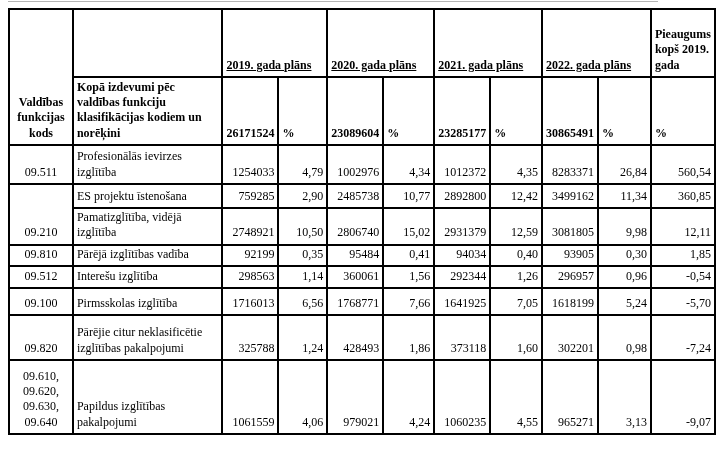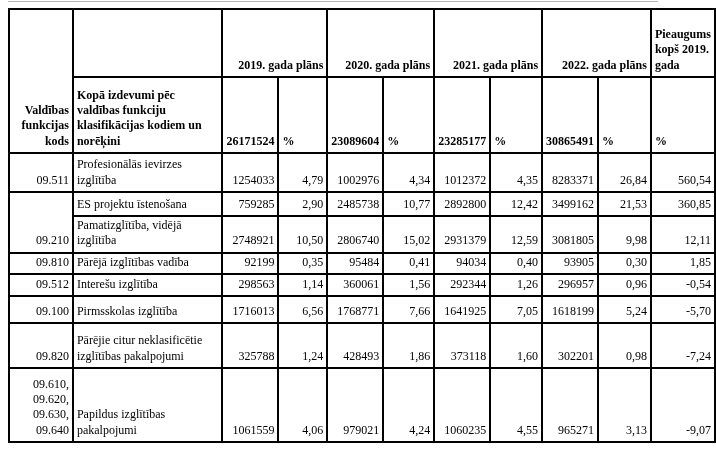--- a/index.html
+++ b/index.html
@@ -38,23 +38,23 @@
   table.budget td {
     border: 2px solid #000000;
     vertical-align: bottom;
     font-size: 12px;
     line-height: 1.28;
     padding: 1px 3px 3px 3px;
     overflow: hidden;
     word-wrap: break-word;
   }
   td.hdr { font-weight: bold; }
-  td.year-hdr { text-align: right; }
+  td.year-hdr { text-align: left; text-decoration: underline; }
   td.num { text-align: right; }
-  td.code { text-align: right; padding-left: 2px; }
+  td.code { text-align: center; padding-left: 2px; }
   td.growth-hdr { overflow-wrap: anywhere; }
 </style>
 </head>
 <body>
 
 <div class="sheet">
   <div class="top-edge-artifact"></div>
 
   <table class="budget">
     <colgroup>
@@ -75,21 +75,21 @@
         <tr style="height:68px">
       <td rowspan="2" class="hdr code">Valdības funkcijas kods</td>
       <td></td>
       <td colspan="2" class="hdr year-hdr">2019. gada plāns</td>
       <td colspan="2" class="hdr year-hdr">2020. gada plāns</td>
       <td colspan="2" class="hdr year-hdr">2021. gada plāns</td>
       <td colspan="2" class="hdr year-hdr">2022. gada plāns</td>
       <td class="hdr growth-hdr">Pieaugums kopš 2019. gada</td>
     </tr>
 
-    <tr style="height:76px">
+    <tr style="height:68px">
       <td class="hdr">Kopā izdevumi pēc valdības funkciju klasifikācijas kodiem un norēķini</td>
       <td class="hdr">26171524</td>
       <td class="hdr">%</td>
       <td class="hdr">23089604</td>
       <td class="hdr">%</td>
       <td class="hdr">23285177</td>
       <td class="hdr">%</td>
       <td class="hdr">30865491</td>
       <td class="hdr">%</td>
       <td class="hdr">%</td>
@@ -112,21 +112,21 @@
     <tr style="height:24px">
       <td rowspan="2" class="code">09.210</td>
       <td>ES projektu īstenošana</td>
       <td class="num">759285</td>
       <td class="num">2,90</td>
       <td class="num">2485738</td>
       <td class="num">10,77</td>
       <td class="num">2892800</td>
       <td class="num">12,42</td>
       <td class="num">3499162</td>
-      <td class="num">21,53</td>
+      <td class="num">11,34</td>
       <td class="num">360,85</td>
     </tr>
 
     <tr style="height:35px">
       <td>Pamatizglītība, vidējā izglītība</td>
       <td class="num">2748921</td>
       <td class="num">10,50</td>
       <td class="num">2806740</td>
       <td class="num">15,02</td>
       <td class="num">2931379</td>

